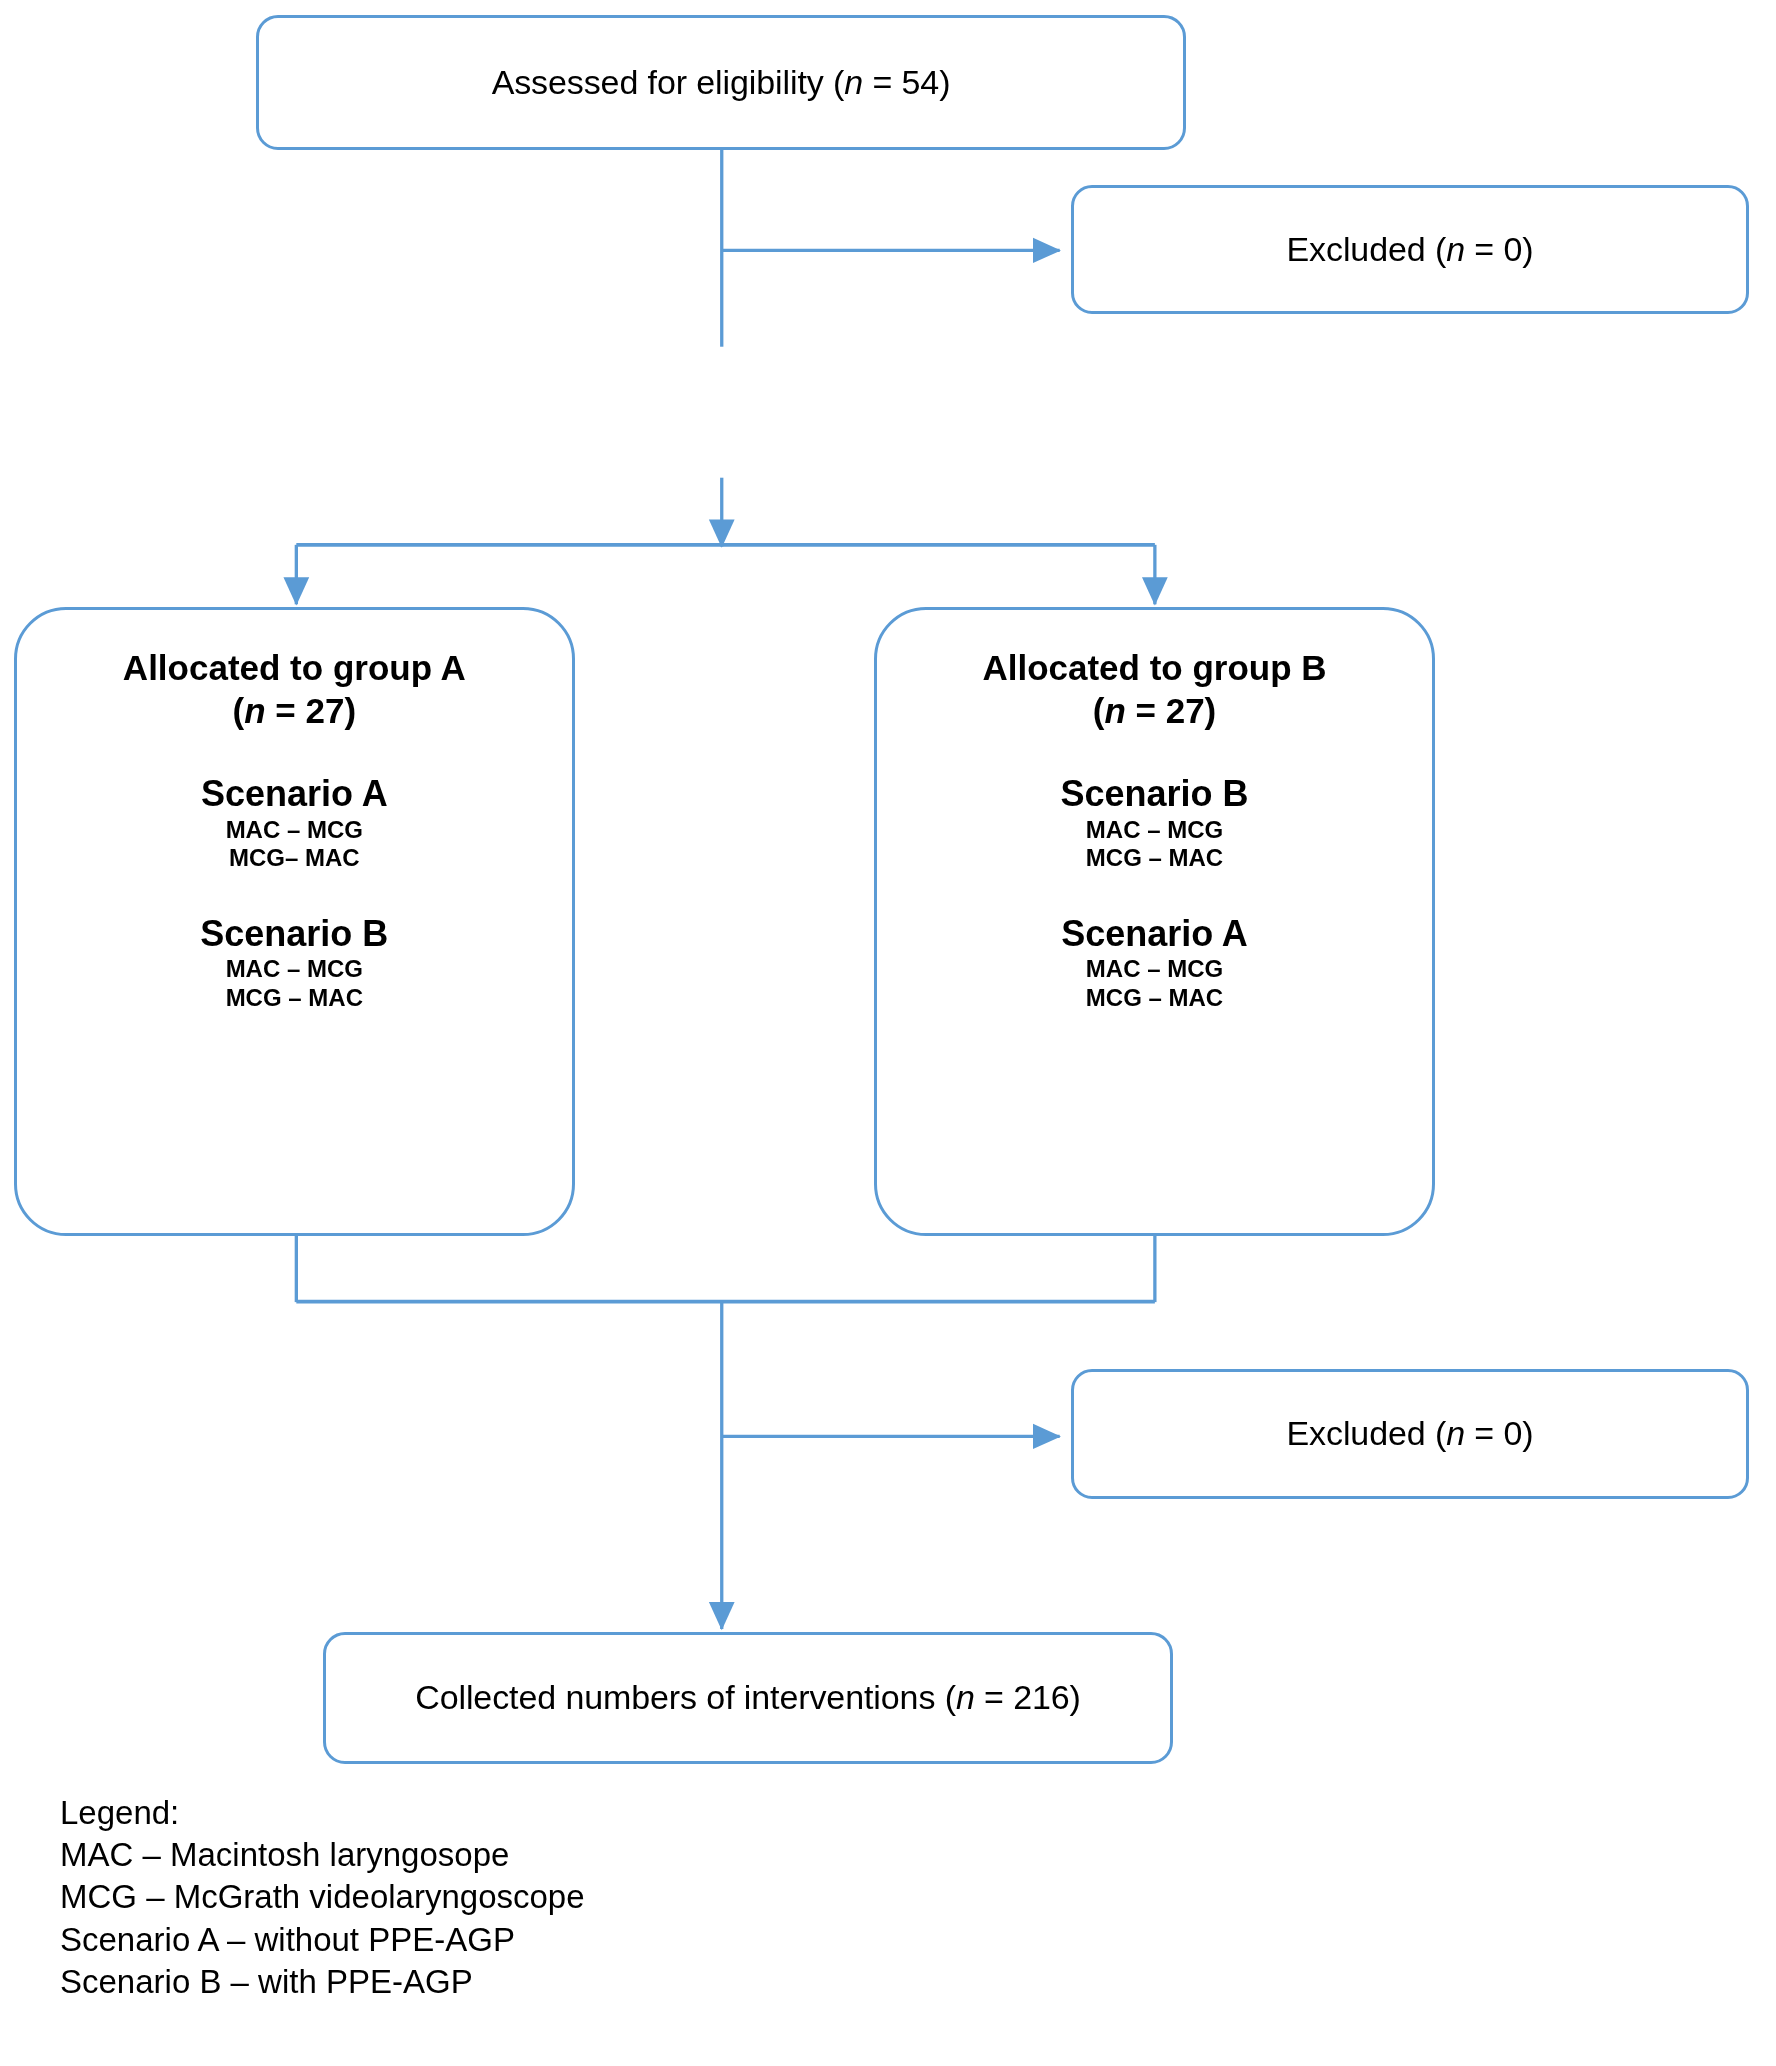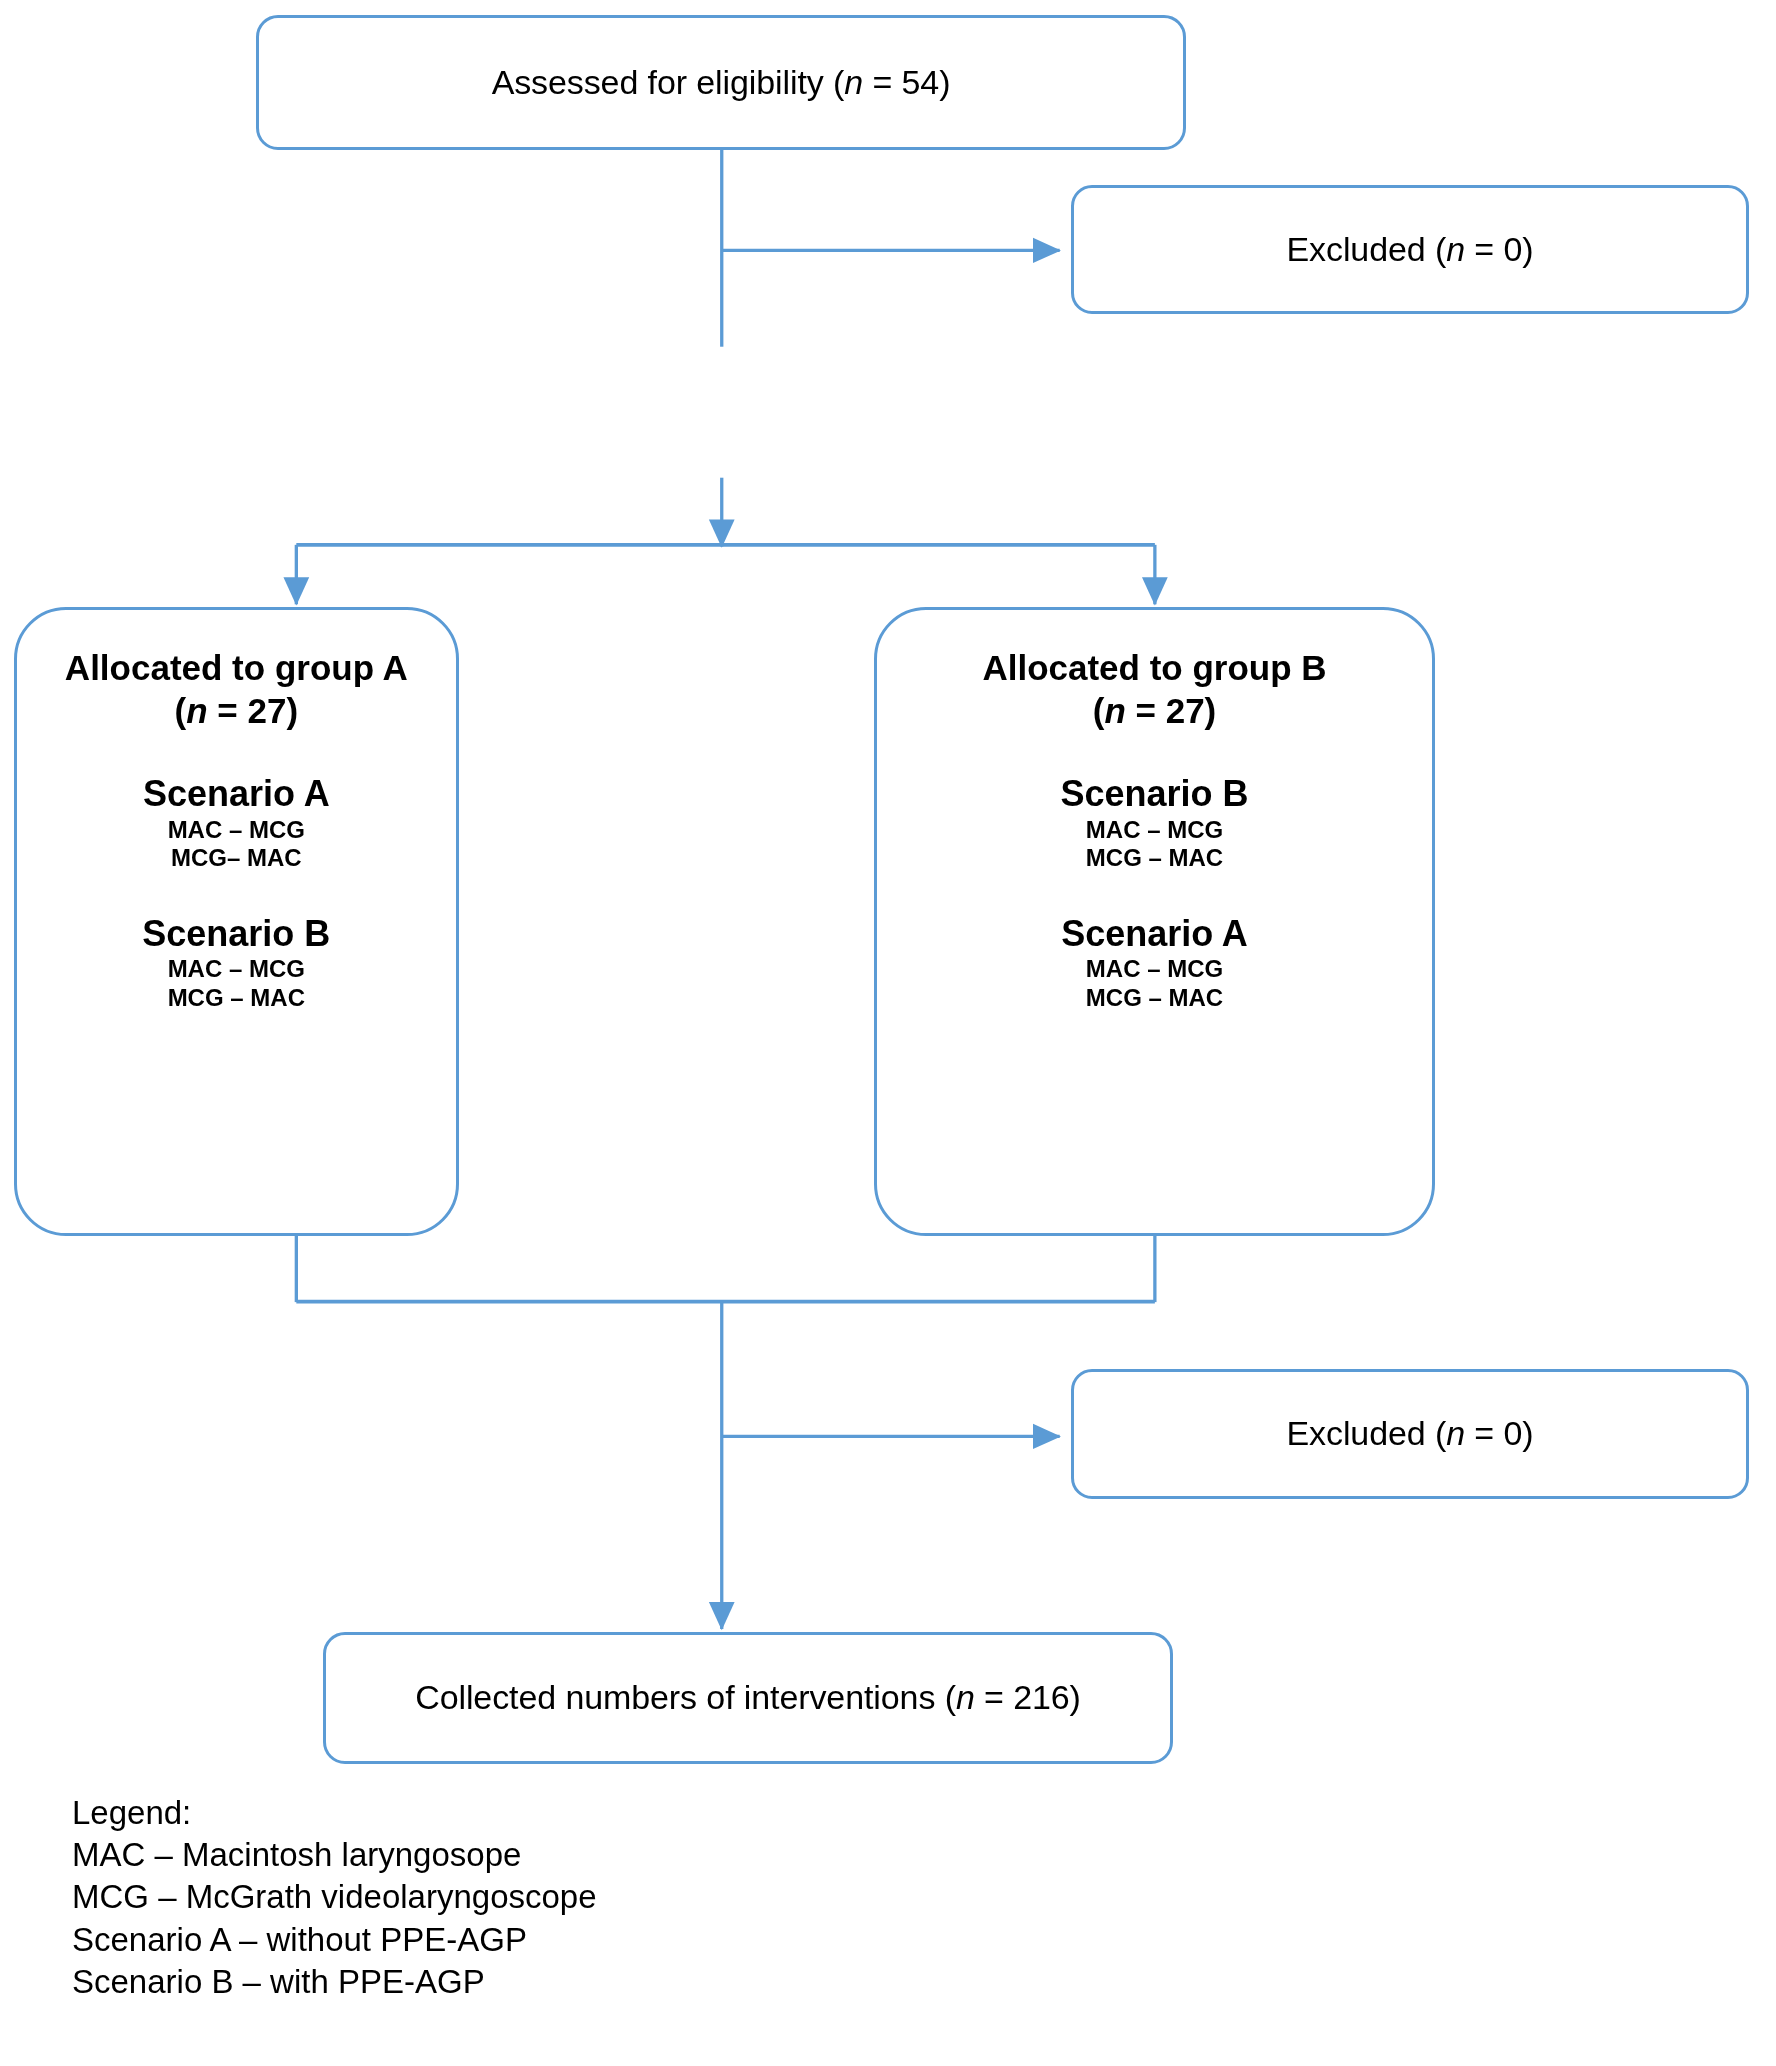--- a/index.html
+++ b/index.html
@@ -54,21 +54,21 @@
     left: 1071px; top: 185px; width: 678px; height: 129px;
     border: 3.3px solid #5B9BD5;
     border-radius: 21px;
   }
   #node-randomized {
     left: 395px; top: 347px; width: 655px; height: 131px;
     border: 3.9px solid #5B9BD5;
     border-radius: 22px;
   }
   #node-group-a {
-    left: 13.8px; top: 607px; width: 445px; height: 629px;
+    left: 13.8px; top: 607px; width: 561px; height: 629px;
     border: 3.9px solid #5B9BD5;
     border-radius: 52px;
     justify-content: flex-start;
     padding-top: 37px;
   }
   #node-group-b {
     left: 874px; top: 607px; width: 561px; height: 629px;
     border: 3.9px solid #5B9BD5;
     border-radius: 52px;
     justify-content: flex-start;
@@ -101,21 +101,21 @@
     font-size: 24px;
     line-height: 1.2;
     white-space: nowrap;
     font-weight: bold;
   }
   .spacer-lg { height: 40px; }
   .spacer-md { height: 39px; }
 
   #legend {
     position: absolute;
-    left: 72px;
+    left: 60px;
     top: 1792px;
     width: 991px;
     z-index: 5;
   }
   .legend-line {
     font-size: 33px;
     line-height: 1.28;
     white-space: nowrap;
     color: #000000;
   }

